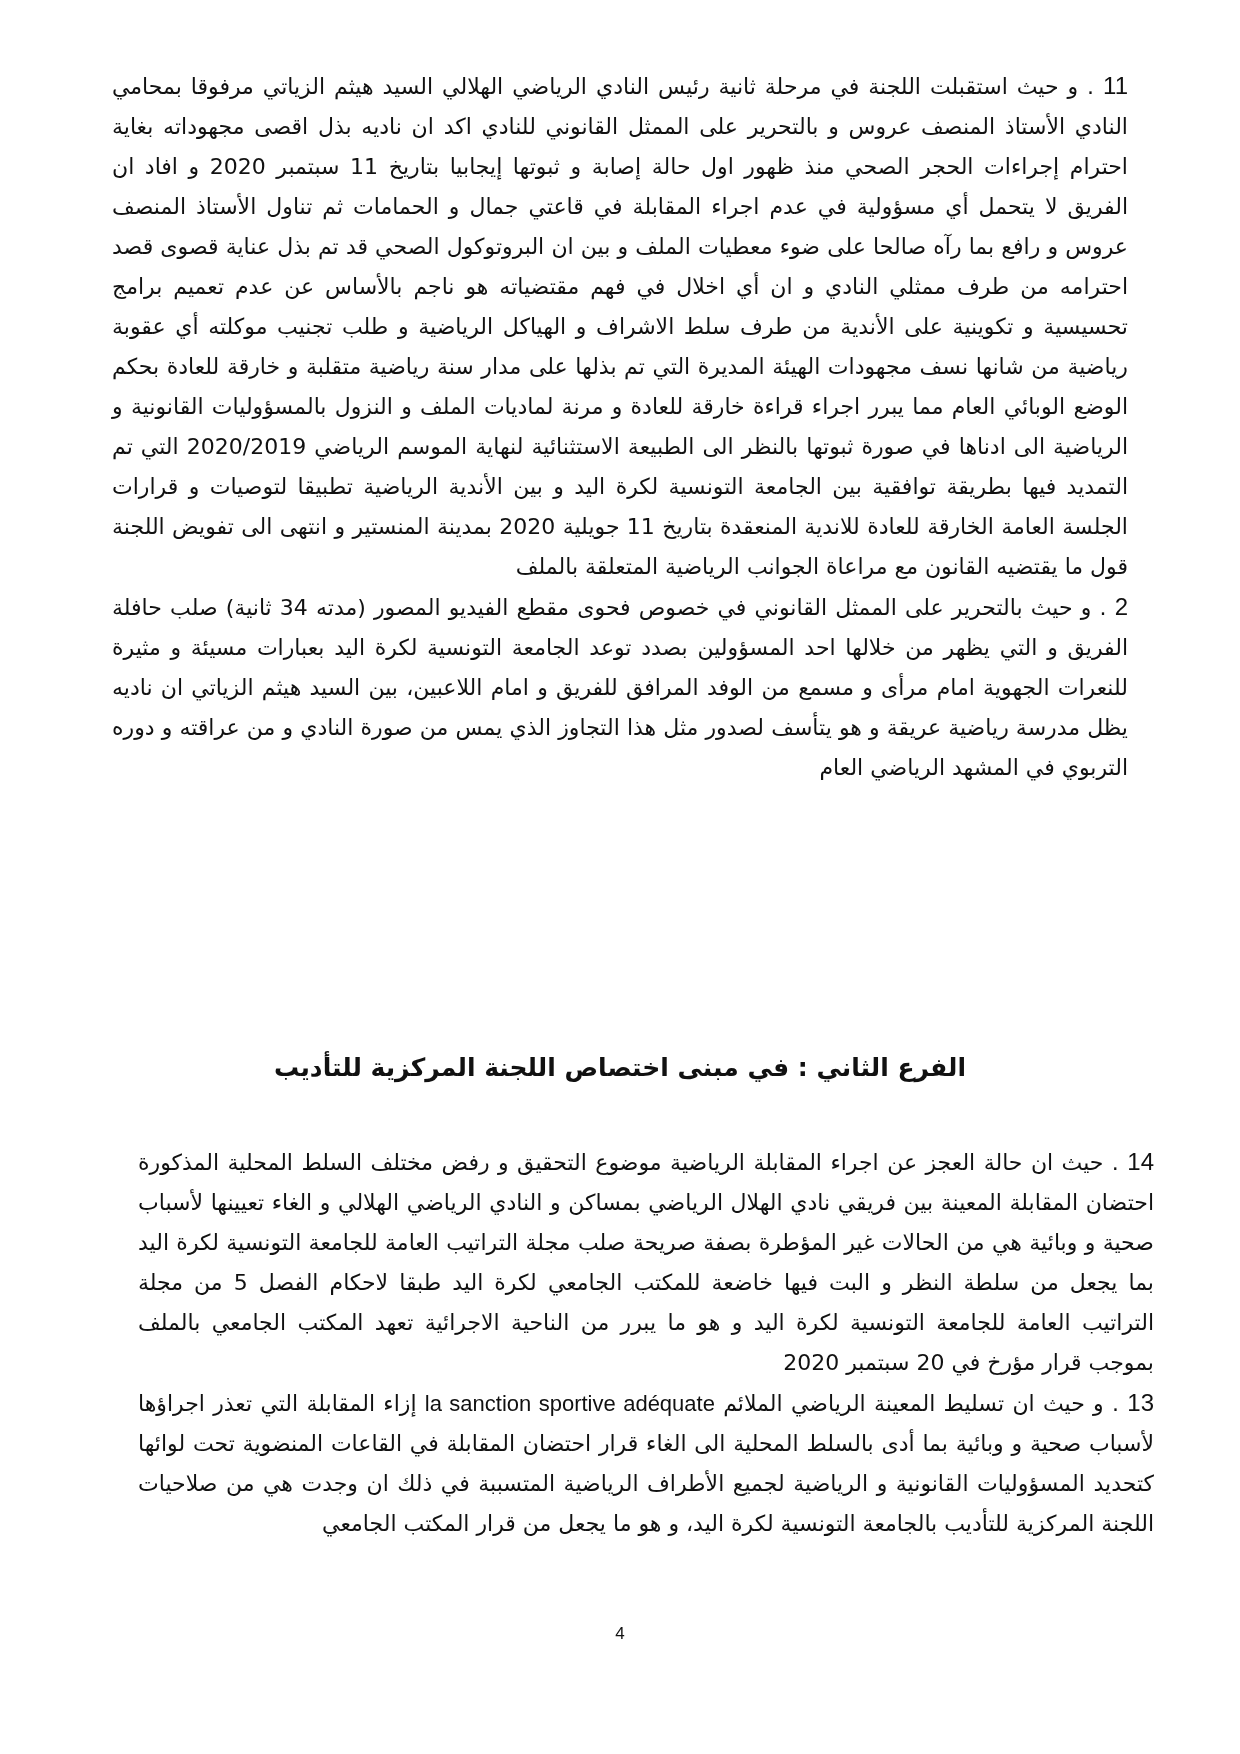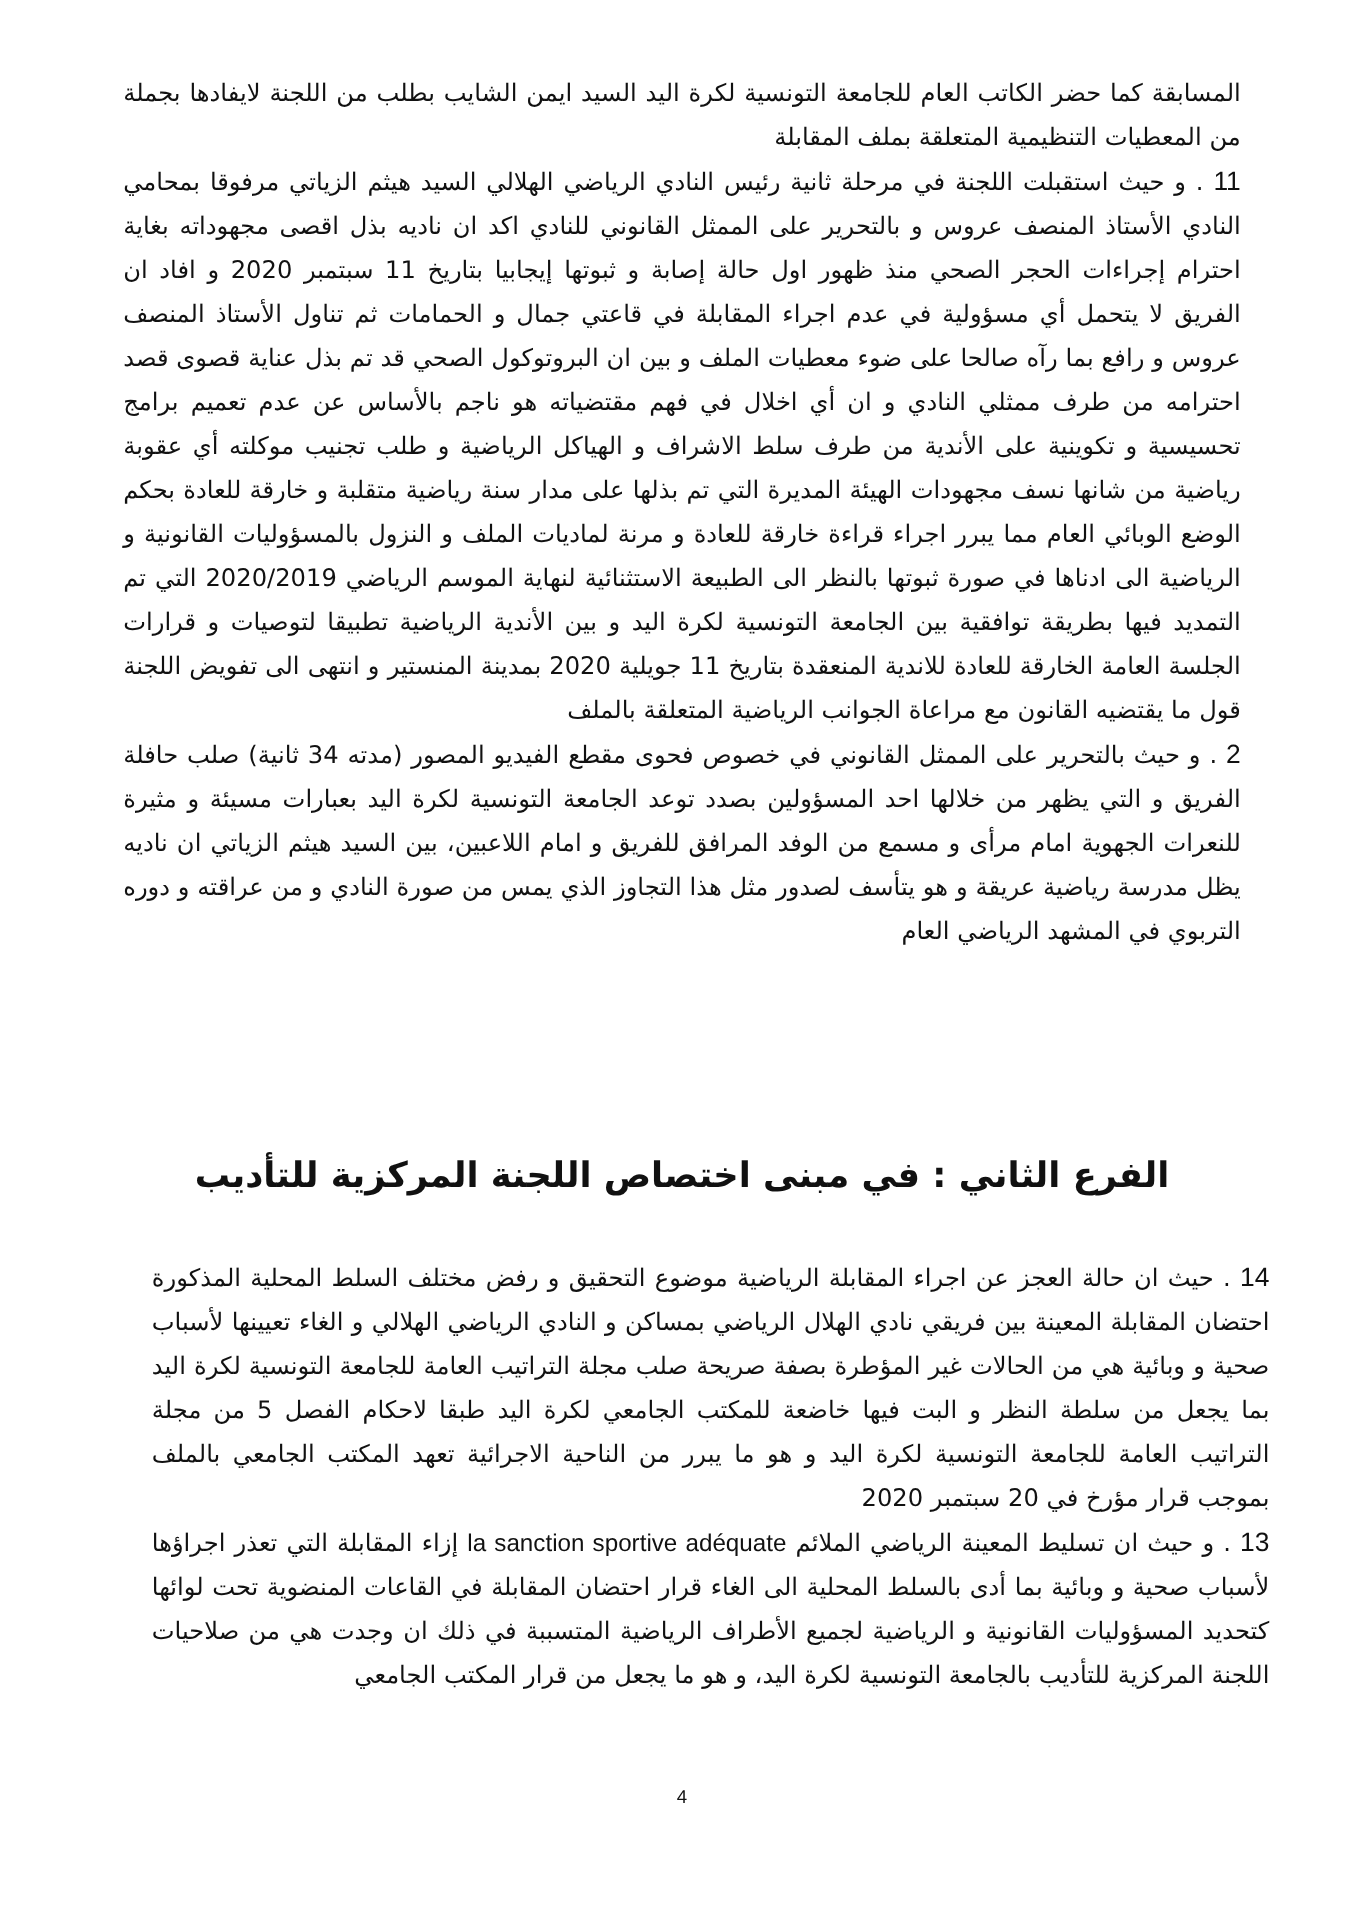--- a/index.html
+++ b/index.html
@@ -50,42 +50,39 @@
       unicode-bidi: embed;
     }
     .section-heading {
       position: absolute;
       top: 1048px;
       left: 112px;
       width: 1016px;
       direction: rtl;
       text-align: center;
       font-weight: bold;
-      font-size: 32px;
+      font-size: 25px;
       line-height: 40px;
     }
     .page-number {
       position: absolute;
       top: 1624px;
       left: 0;
       width: 1240px;
       text-align: center;
       font-family: "Liberation Sans", "DejaVu Sans", sans-serif;
       font-size: 17px;
     }
   </style>
 </head>
 <body>
 
 <div class="page">
 
   <div class="body-text block-1">
-    <p class="para">
-      <span>المسابقة كما حضر الكاتب العام للجامعة التونسية لكرة اليد السيد ايمن الشايب بطلب من اللجنة لايفادها بجملة من المعطيات التنظيمية المتعلقة بملف المقابلة</span>
-    </p>
     <p class="para">
       <span class="num">11</span>
       <span>. و حيث استقبلت اللجنة في مرحلة ثانية رئيس النادي الرياضي الهلالي السيد هيثم الزياتي مرفوقا بمحامي النادي الأستاذ المنصف عروس و بالتحرير على الممثل القانوني للنادي اكد ان ناديه بذل اقصى مجهوداته بغاية احترام إجراءات الحجر الصحي منذ ظهور اول حالة إصابة و ثبوتها إيجابيا بتاريخ 11 سبتمبر 2020 و افاد ان الفريق لا يتحمل أي مسؤولية في عدم اجراء المقابلة في قاعتي جمال و الحمامات ثم تناول الأستاذ المنصف عروس و رافع بما رآه صالحا على ضوء معطيات الملف و بين ان البروتوكول الصحي قد تم بذل عناية قصوى قصد احترامه من طرف ممثلي النادي و ان أي اخلال في فهم مقتضياته هو ناجم بالأساس عن عدم تعميم برامج تحسيسية و تكوينية على الأندية من طرف سلط الاشراف و الهياكل الرياضية و طلب تجنيب موكلته أي عقوبة رياضية من شانها نسف مجهودات الهيئة المديرة التي تم بذلها على مدار سنة رياضية متقلبة و خارقة للعادة بحكم الوضع الوبائي العام مما يبرر اجراء قراءة خارقة للعادة و مرنة لماديات الملف و النزول بالمسؤوليات القانونية و الرياضية الى ادناها في صورة ثبوتها بالنظر الى الطبيعة الاستثنائية لنهاية الموسم الرياضي 2020/2019 التي تم التمديد فيها بطريقة توافقية بين الجامعة التونسية لكرة اليد و بين الأندية الرياضية تطبيقا لتوصيات و قرارات الجلسة العامة الخارقة للعادة للاندية المنعقدة بتاريخ 11 جويلية 2020 بمدينة المنستير و انتهى الى تفويض اللجنة قول ما يقتضيه القانون مع مراعاة الجوانب الرياضية المتعلقة بالملف</span>
     </p>
     <p class="para">
       <span class="num">2</span>
       <span>. و حيث بالتحرير على الممثل القانوني في خصوص فحوى مقطع الفيديو المصور (مدته 34 ثانية) صلب حافلة الفريق و التي يظهر من خلالها احد المسؤولين بصدد توعد الجامعة التونسية لكرة اليد بعبارات مسيئة و مثيرة للنعرات الجهوية امام مرأى و مسمع من الوفد المرافق للفريق و امام اللاعبين، بين السيد هيثم الزياتي ان ناديه يظل مدرسة رياضية عريقة و هو يتأسف لصدور مثل هذا التجاوز الذي يمس من صورة النادي و من عراقته و دوره التربوي في المشهد الرياضي العام</span>
     </p>
   </div>
 

